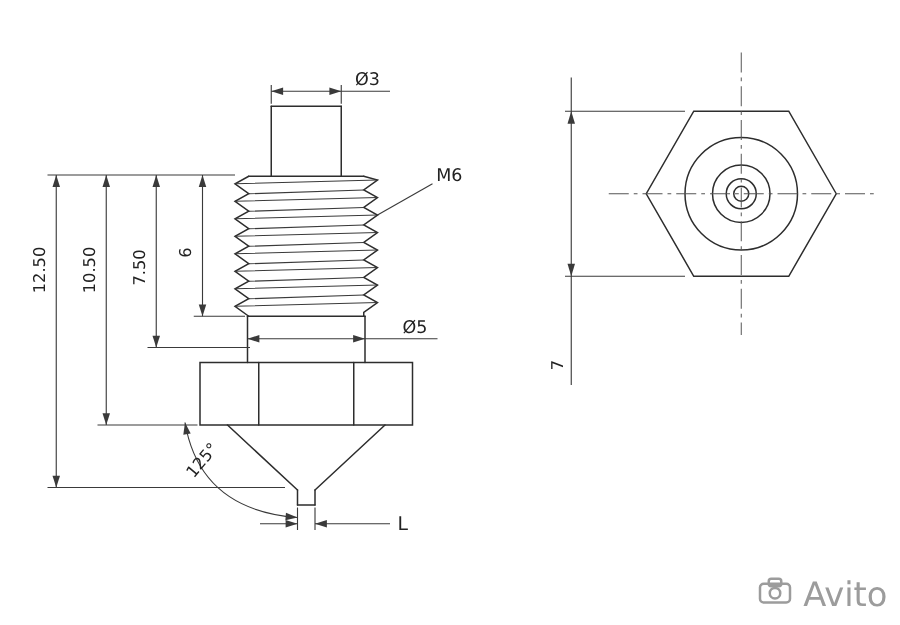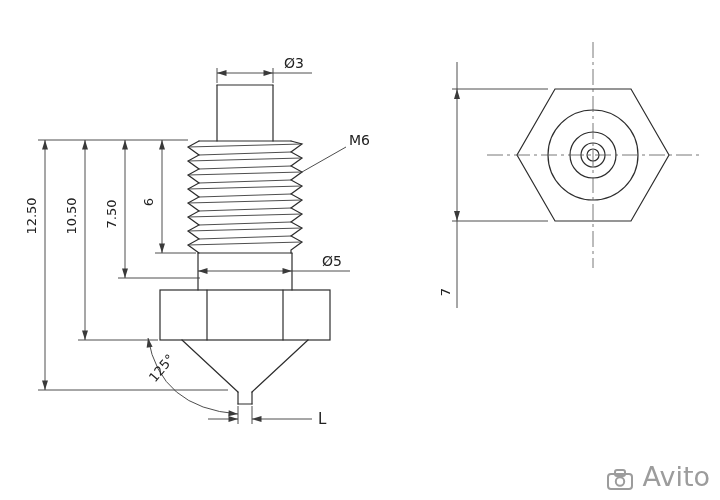--- a/index.html
+++ b/index.html
@@ -17,21 +17,21 @@
   .obj{stroke:#2d2d2d;stroke-width:1.2;fill:none;stroke-linecap:round;}
   .thin{stroke:#3a3a3a;stroke-width:0.9;fill:none;}
   .dim{stroke:#3a3a3a;stroke-width:0.9;fill:none;}
   .cl{stroke:#555;stroke-width:0.8;fill:none;stroke-dasharray:16 4 3 4;}
   .arrow{fill:#3a3a3a;stroke:none;}
   .dimtext{font-size:13px;}
   .biglabel{font-size:14px;}
   .watermark{
     position:absolute;
     right:10px;bottom:8px;
-    display:flex;align-items:flex-end;gap:7px;
+    display:flex;align-items:flex-start;gap:7px;
     color:#9c9c9c;
     font-size:27px;
     font-family:"DejaVu Sans", sans-serif;
   }
 </style>
 </head>
 <body>
 
 <div class="canvas">
   <svg width="720" height="500" viewBox="0 0 720 500">

